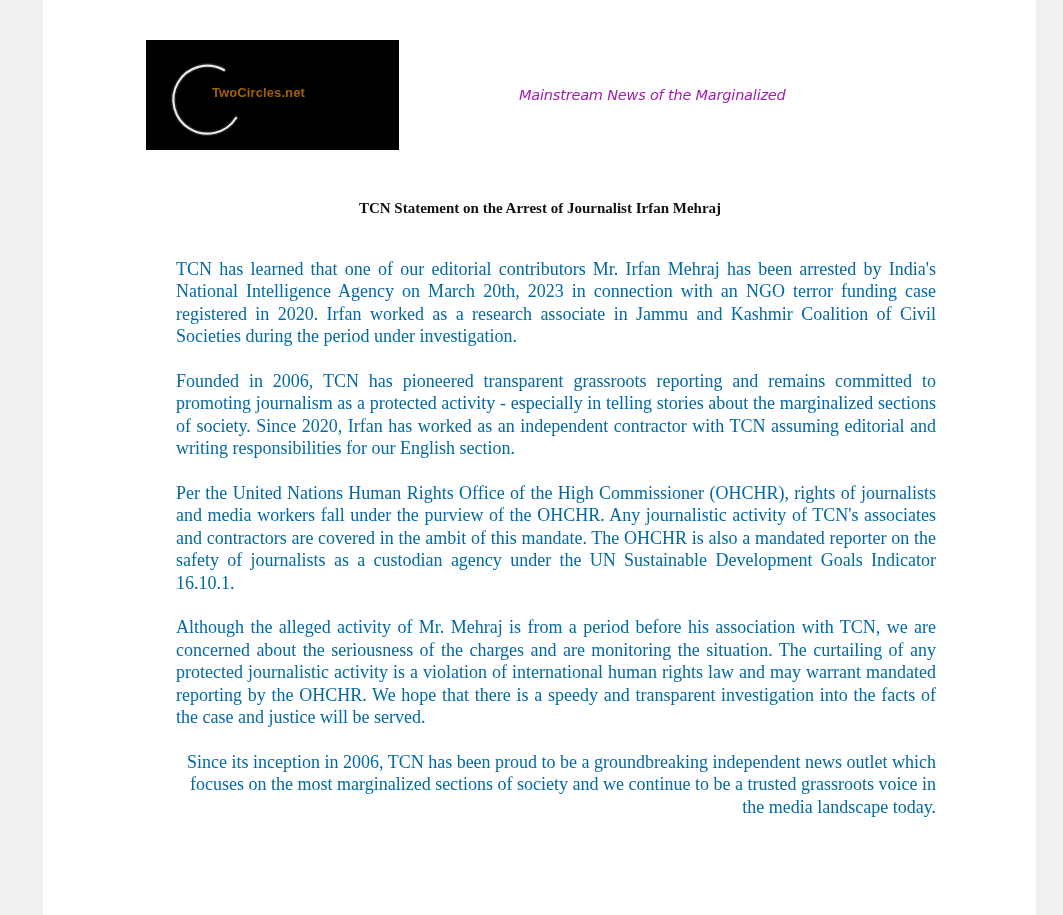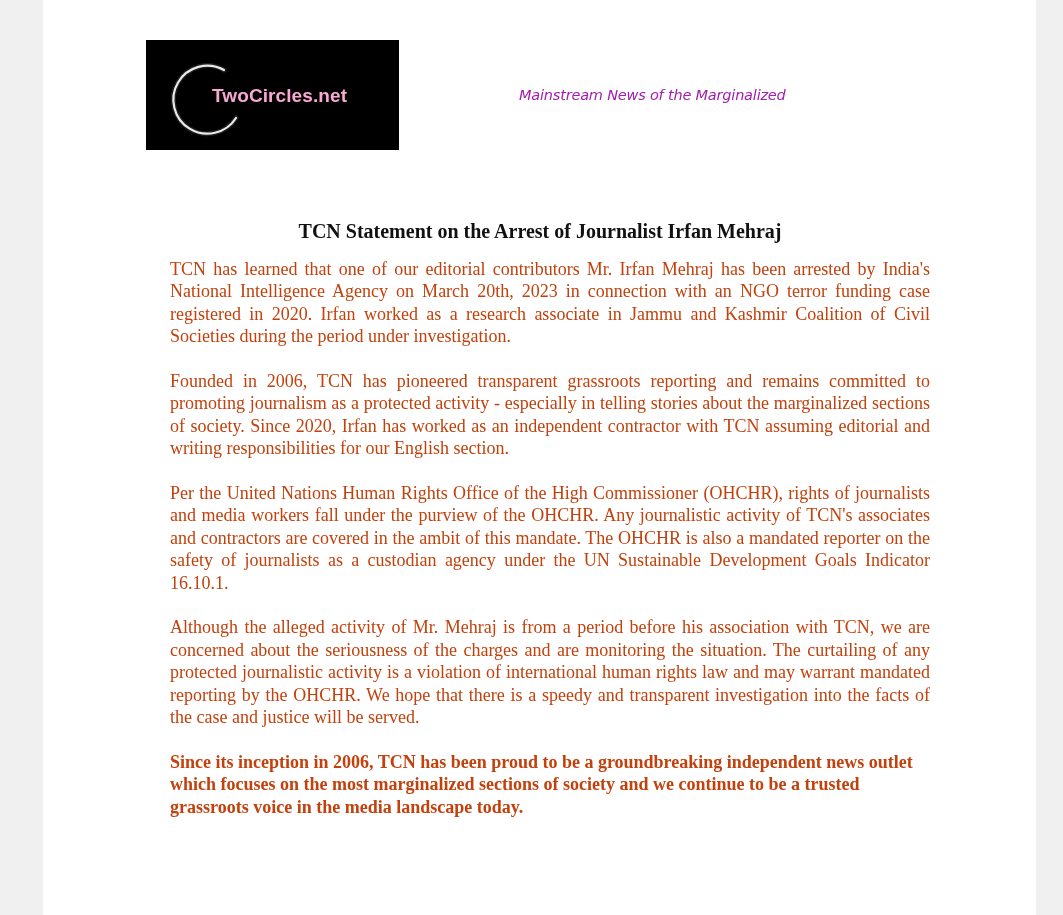--- a/index.html
+++ b/index.html
@@ -12,45 +12,45 @@
     position: absolute; left: 43px; top: 0; width: 993px; height: 915px;
     background: #ffffff;
   }
   .logo {
     position: absolute; left: 103px; top: 40px; width: 253px; height: 110px;
     background: #000000; overflow: hidden;
   }
   .logo svg { position: absolute; left: 0; top: 0; }
   .logo-text {
     position: absolute; left: 66px; top: 45px;
-    color: #f9a8d4;
+    color: #a16207;
     font-family: "Liberation Sans", sans-serif;
-    font-weight: bold; font-size: 19px; letter-spacing: 0.1px;
+    font-weight: bold; font-size: 13px; letter-spacing: 0.1px;
   }
   .tagline {
     position: absolute; left: 476px; top: 87px;
     font-family: "DejaVu Sans", sans-serif;
     font-style: italic; font-size: 14.5px; color: #a21caf;
     letter-spacing: -0.2px;
   }
   .title {
-    position: absolute; left: 117px; top: 220px; width: 760px;
+    position: absolute; left: 117px; top: 200px; width: 760px;
     text-align: center;
     font-family: "Liberation Serif", serif;
-    font-weight: bold; font-size: 20px; color: #111;
+    font-weight: bold; font-size: 15px; color: #111;
   }
   .body-text {
-    position: absolute; left: 127px; top: 258px; width: 760px;
+    position: absolute; left: 133px; top: 258px; width: 760px;
     font-family: "Liberation Serif", serif;
-    font-size: 18px; line-height: 22.4px; color: #c2410c;
+    font-size: 18px; line-height: 22.4px; color: #0369a1;
   }
   .body-text p {
     margin: 0 0 22.4px 0; text-align: justify;
   }
-  .body-text p.left { text-align: left; font-weight: bold; }
+  .body-text p.left { text-align: right; }
 </style>
 </head>
 <body>
 
 <div class="page">
 
   <div class="logo">
     <svg width="253" height="110">
       <defs>
         <radialGradient id="glow" cx="50%" cy="50%" r="50%">

